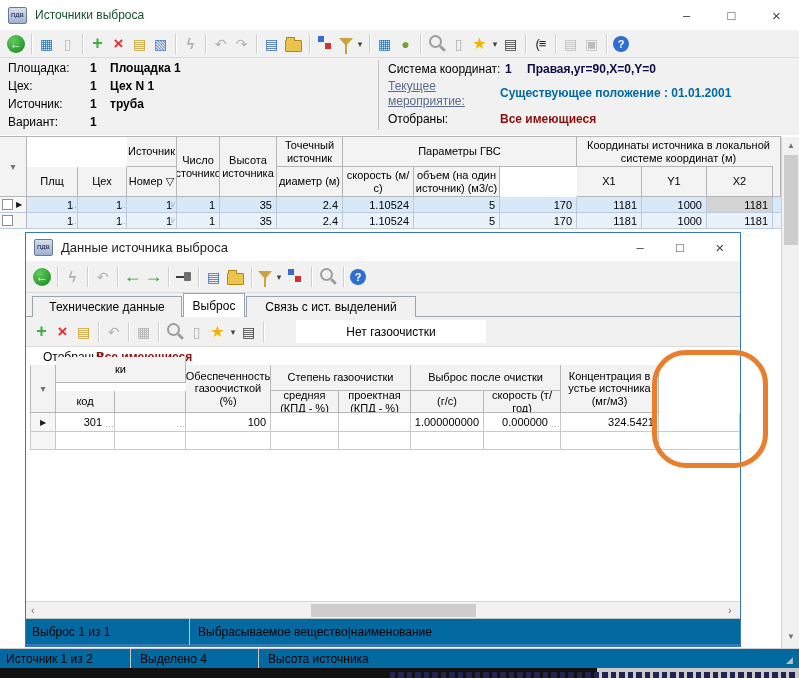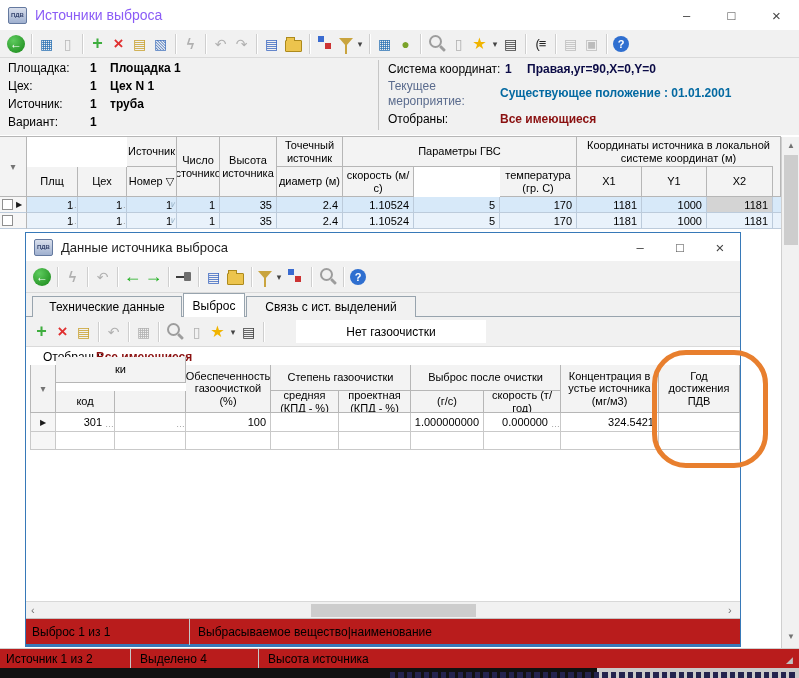--- a/index.html
+++ b/index.html
@@ -4,21 +4,21 @@
 <style>
   html,body{margin:0;padding:0}
   .root{position:relative;width:799px;height:678px;font-family:"Liberation Sans",sans-serif;
         background:#fff;overflow:hidden;outline:1px solid #9a9a9a;color:#000}
   .abs{position:absolute}
   
   .titlebar{position:absolute;background:#fff;display:flex;align-items:center}
   .logo{width:17px;height:15px;background:linear-gradient(#d9dfec,#9fb0cf);border:1px solid #64799f;
         border-radius:2px;color:#35446e;font-size:6px;font-weight:bold;display:flex;align-items:center;
         justify-content:center;margin:0 8px 0 8px;flex:0 0 auto}
-  .wtitle{font-size:14px;color:#8b5cf6}
+  .wtitle{font-size:12px;color:#14532d}
   .wbtn{position:absolute;top:0;display:flex;align-items:center;justify-content:center;color:#444;font-size:13px}
   
   .tbar{position:absolute;display:flex;align-items:center;background:#f1f1f1;border-bottom:1px solid #dadada;
         padding-left:5px;box-sizing:border-box}
   .ic{width:21px;height:22px;display:flex;align-items:center;justify-content:center;font-size:14px;flex:0 0 auto}
   .sep{width:1px;height:20px;background:#cfcfcf;box-shadow:1px 0 0 #fff;margin:0 4px;flex:0 0 auto}
   .ic-back{width:18px;height:18px;border-radius:50%;background:radial-gradient(circle at 35% 30%,#5ecb5e,#168516);
            color:#fff;font-size:12px;font-weight:bold;display:flex;align-items:center;justify-content:center;flex:0 0 auto;margin:0 2px}
   .ic-help{width:16px;height:16px;border-radius:50%;background:#2f6fd0;color:#fff;font-weight:bold;font-size:11px;
            display:flex;align-items:center;justify-content:center;flex:0 0 auto;margin:0 2px}
@@ -31,21 +31,21 @@
   .ic-funnel::after{content:"";position:absolute;left:-1px;top:-2px;width:2px;height:10px;background:#c9a43e}
   .ic-mag{width:9px;height:9px;border:2px solid #9d9d9d;border-radius:50%;position:relative;flex:0 0 auto;margin:0 6px 4px 4px}
   .ic-mag::after{content:"";position:absolute;width:7px;height:3px;background:#9d9d9d;transform:rotate(45deg);
              right:-6px;bottom:-4px;border-radius:1px}
   .ic-sort{width:6px;height:6px;background:#3a6bd0;box-shadow:7px 7px 0 #cc3333;flex:0 0 auto;margin:0 13px 9px 4px}
   .pinline{width:8px;height:2px;background:#3c3c3c}
   .pinhead{width:7px;height:9px;background:#6e6e6e;border-radius:1px}
   
   .lbl{font-size:12px;color:#000}
   .b{font-weight:bold}
-  .link{font-size:12px;color:#5a6b8d;}
+  .link{font-size:12px;color:#5a6b8d;text-decoration:underline}
   
   .hc{position:absolute;box-sizing:border-box;background:#f3f3f3;border-right:1px solid #b6b6b6;
       border-bottom:1px solid #b6b6b6;display:flex;align-items:center;justify-content:center;text-align:center;
       font-size:11px;line-height:1.15;overflow:hidden;padding:0 1px}
   .trow{position:absolute;display:flex}
   .td{box-sizing:border-box;border-right:1px solid #bccbdb;border-bottom:1px solid #bccbdb;font-size:11px;
       display:flex;align-items:center;justify-content:flex-end;padding:0 4px;position:relative;overflow:hidden}
   .ctd{box-sizing:border-box;border-right:1px solid #c9c9c9;border-bottom:1px solid #c9c9c9;font-size:11px;
       display:flex;align-items:center;justify-content:flex-end;padding:0 4px;position:relative;overflow:hidden;background:#fff}
   .cb{width:11px;height:11px;background:#fff;border:1px solid #8f8f8f;box-sizing:border-box;flex:0 0 auto}
@@ -54,21 +54,21 @@
   .dd{position:absolute;right:1px;bottom:3px;font-size:8px;color:#9cb6ca}
   .vline{position:absolute;width:1px;background:#c6c6c6}
   
   .child{position:absolute;left:25px;top:232px;width:714px;height:411px;background:#fff;
          border:1px solid #3779b8;border-bottom-width:3px;z-index:10}
   .tab{position:absolute;border:1px solid #98a4ae;border-bottom:none;display:flex;align-items:center;
        justify-content:center;font-size:12px;background:#f1f1f1;box-sizing:border-box}
   
   .sbar{position:absolute;background:#f1f1f1}
   .thumb{position:absolute;background:#cdcdcd}
-  .status{position:absolute;background:#b91c1c;font-size:12px;display:flex;align-items:center}
+  .status{position:absolute;background:#0369a1;font-size:12px;display:flex;align-items:center}
   .annot{position:absolute;left:652px;top:350px;width:106px;height:108px;border:5px solid #e87f2e;
          border-radius:34px;z-index:50;pointer-events:none}
   .arrowglyph{font-size:10px;color:#737373}
 </style>
 </head>
 <body>
 
 <div class="root">
 
   <div class="titlebar" style="left:0;top:0;width:799px;height:30px">
@@ -151,21 +151,21 @@
   <div class="hc" style="left:177px;top:137px;width:43px;height:60px">Число источников</div>
   <div class="hc" style="left:220px;top:137px;width:57px;height:60px">Высота источника</div>
   <div class="hc" style="left:277px;top:137px;width:66px;height:30px">Точечный источник</div>
   <div class="hc" style="left:577px;top:137px;width:204px;height:30px">Координаты источника в локальной системе координат (м)</div>
   <div class="hc" style="left:343px;top:137px;width:234px;height:30px">Параметры ГВС</div>
   <div class="hc" style="left:27px;top:167px;width:51px;height:30px">Плщ</div>
   <div class="hc" style="left:78px;top:167px;width:49px;height:30px">Цех</div>
   <div class="hc" style="left:127px;top:167px;width:50px;height:30px">Номер ▽</div>
   <div class="hc" style="left:277px;top:167px;width:66px;height:30px">диаметр (м)</div>
   <div class="hc" style="left:343px;top:167px;width:71px;height:30px">скорость (м/с)</div>
-  <div class="hc" style="left:500px;top:167px;width:77px;height:30px">температура (гр. С)</div>
+  <div class="hc" style="left:414px;top:167px;width:86px;height:30px">объем (на один источник) (м3/с)</div>
   <div class="hc" style="left:577px;top:167px;width:65px;height:30px">X1</div>
   <div class="hc" style="left:642px;top:167px;width:65px;height:30px">Y1</div>
   <div class="hc" style="left:707px;top:167px;width:66px;height:30px">X2</div>
   <div class="hc" style="left:773px;top:137px;width:8px;height:60px"></div>
 
   <div class="trow" style="left:0;top:197px;height:16px;background:#d7e9f9">
     <span class="td" style="width:27px;background:#f6f6f6;justify-content:flex-start;padding:0 0 0 2px;border-right-color:#b6b6b6">
       <span class="cb"></span>
       <span class="mk">▶</span>
     </span>
@@ -296,21 +296,20 @@
     <div class="hc" style="left:30px;top:158px;width:59px;height:22px">код</div>
     <div class="hc" style="left:89px;top:158px;width:71px;height:22px"></div>
     <div class="hc" style="left:245px;top:132px;width:140px;height:26px">Степень газоочистки</div>
     <div class="hc" style="left:160px;top:132px;width:85px;height:48px">Обеспеченность газоочисткой (%)</div>
     <div class="hc" style="left:245px;top:158px;width:68px;height:22px">средняя (КПД - %)</div>
     <div class="hc" style="left:313px;top:158px;width:72px;height:22px">проектная (КПД - %)</div>
     <div class="hc" style="left:385px;top:132px;width:150px;height:26px">Выброс после очистки</div>
     <div class="hc" style="left:385px;top:158px;width:73px;height:22px">(г/с)</div>
     <div class="hc" style="left:458px;top:158px;width:77px;height:22px">скорость (т/год)</div>
     <div class="hc" style="left:535px;top:132px;width:98px;height:48px">Концентрация в устье источника (мг/м3)</div>
-    <div class="hc" style="left:633px;top:132px;width:81px;height:48px">Год достижения ПДВ</div>
 
     <div class="trow" style="left:4px;top:180px;height:19px">
       <span class="ctd" style="width:26px;background:#f6f6f6;justify-content:center;border-left:1px solid #c9c9c9">
         <span class="mk" style="margin:0">▶</span>
       </span>
       <span class="ctd" style="width:59px;padding-right:12px">
           <span>301</span>
           <i class="ell">…</i>
         </span>
       <span class="ctd" style="width:71px">

